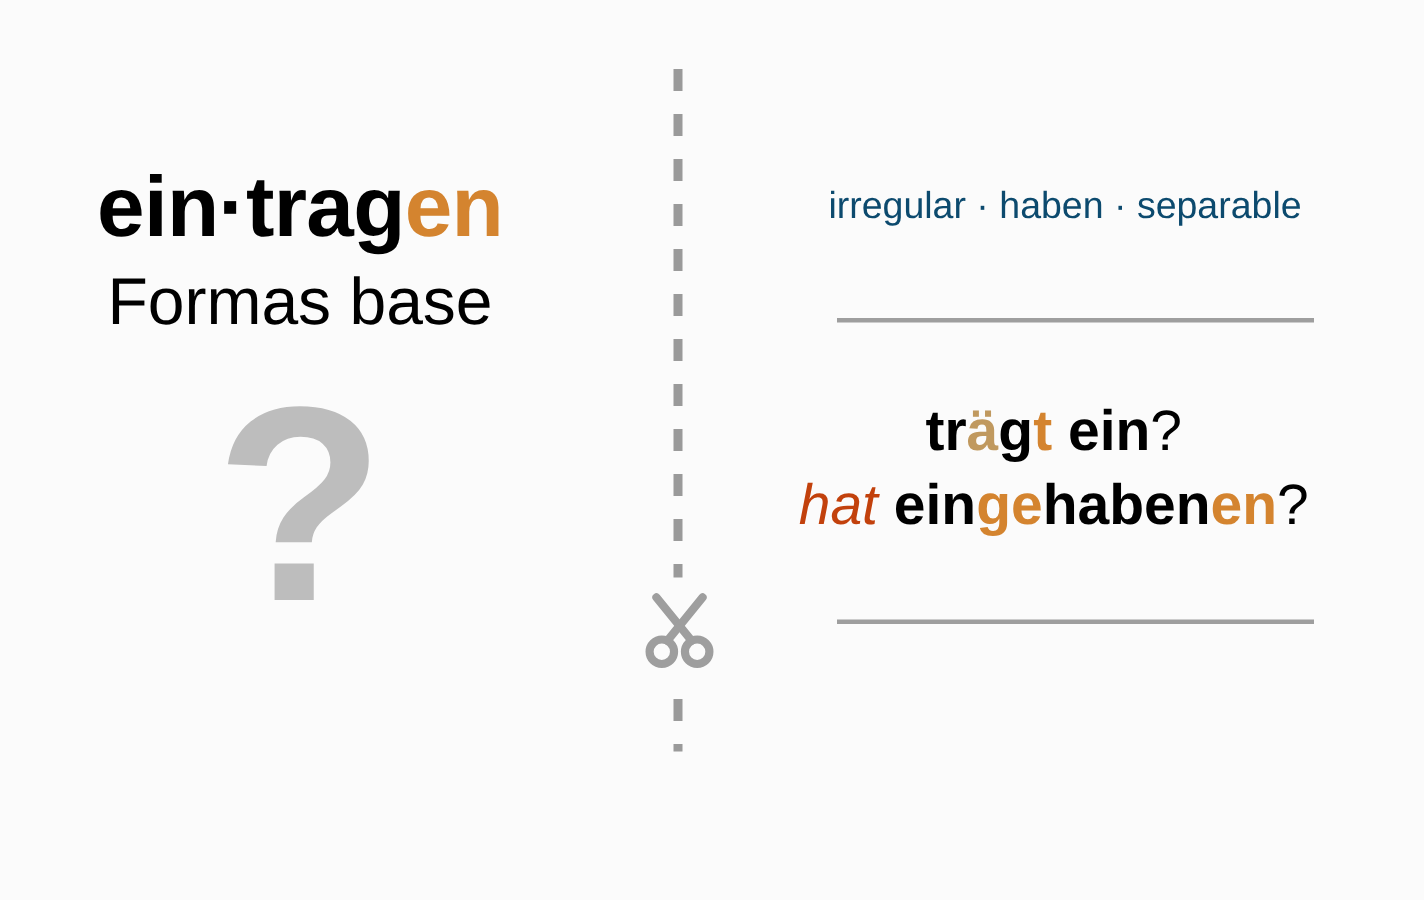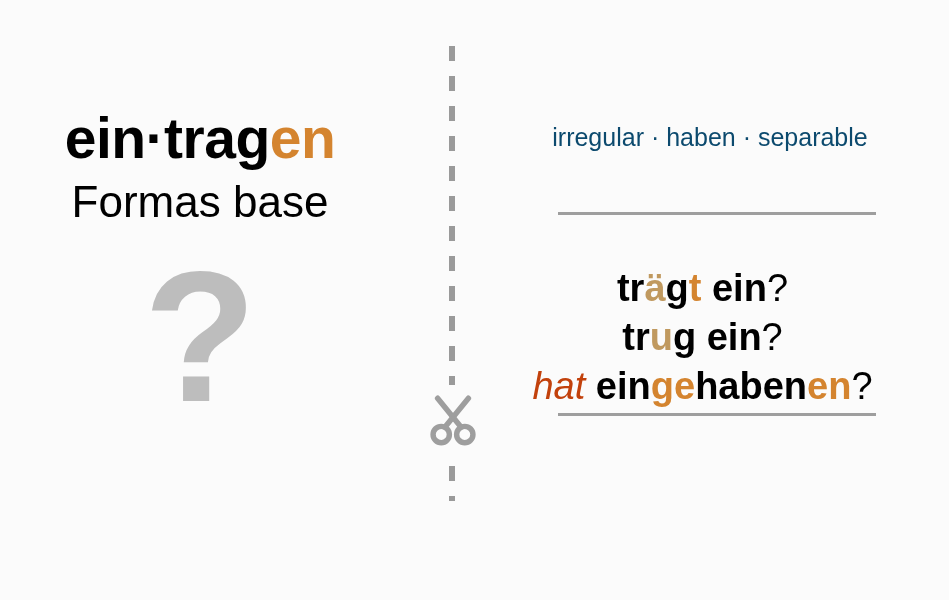--- a/index.html
+++ b/index.html
@@ -196,21 +196,20 @@
 
   <div class="right-panel">
 
     <div class="attributes">irregular · haben · separable</div>
 
     <div class="rule rule-top"></div>
 
     <div class="forms">
       <div class="form-line"><span>tr</span><span class="hl-2">ä</span><span>g</span><span class="hl">t</span><span>&nbsp;ein</span><span class="qm">?</span></div>
 
-      <div class="form-line"><span>tr</span><span class="hl-2">u</span><span>g</span><span>&nbsp;ein</span><span class="qm">?</span></div>
 
       <div class="form-line"><span class="aux">hat&nbsp;</span><span>ein</span><span class="hl">ge</span><span>haben</span><span class="hl">en</span><span class="qm">?</span></div>
     </div>
 
     <div class="rule rule-bottom"></div>
 
   </div>
 
 
 </div>

